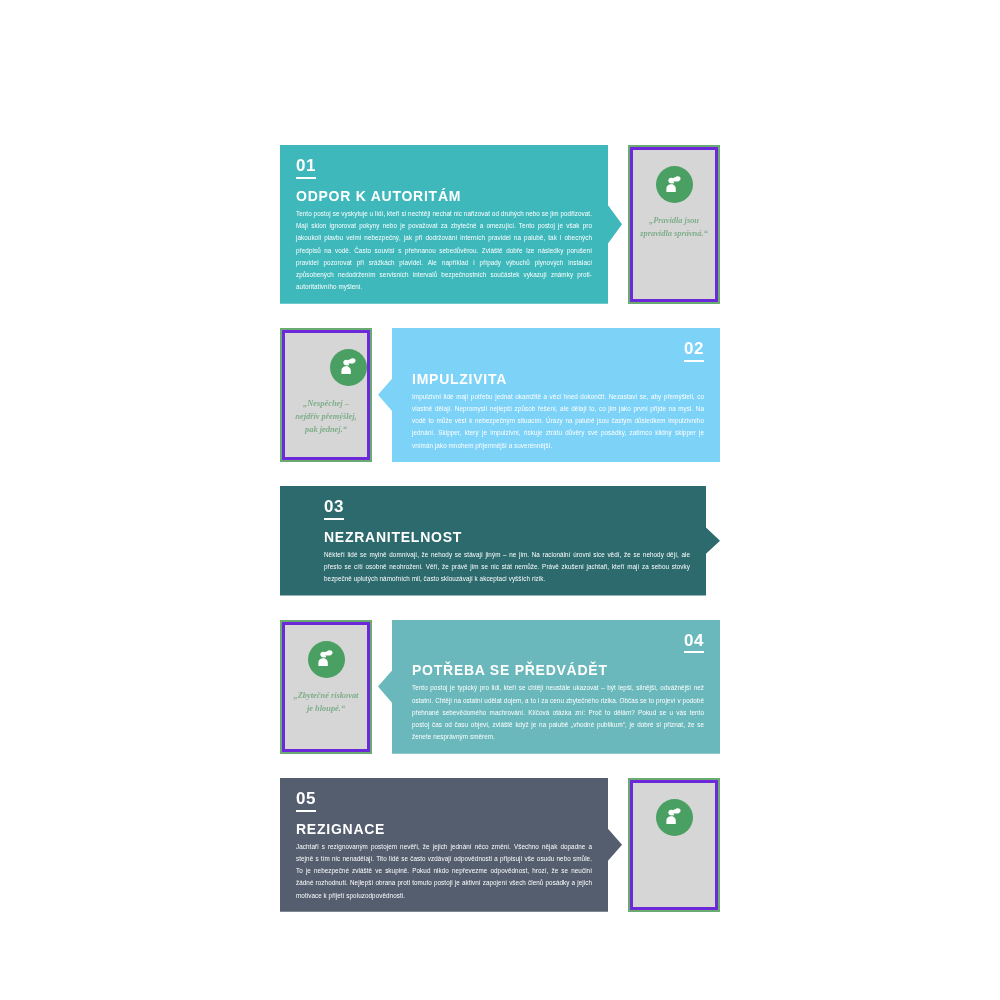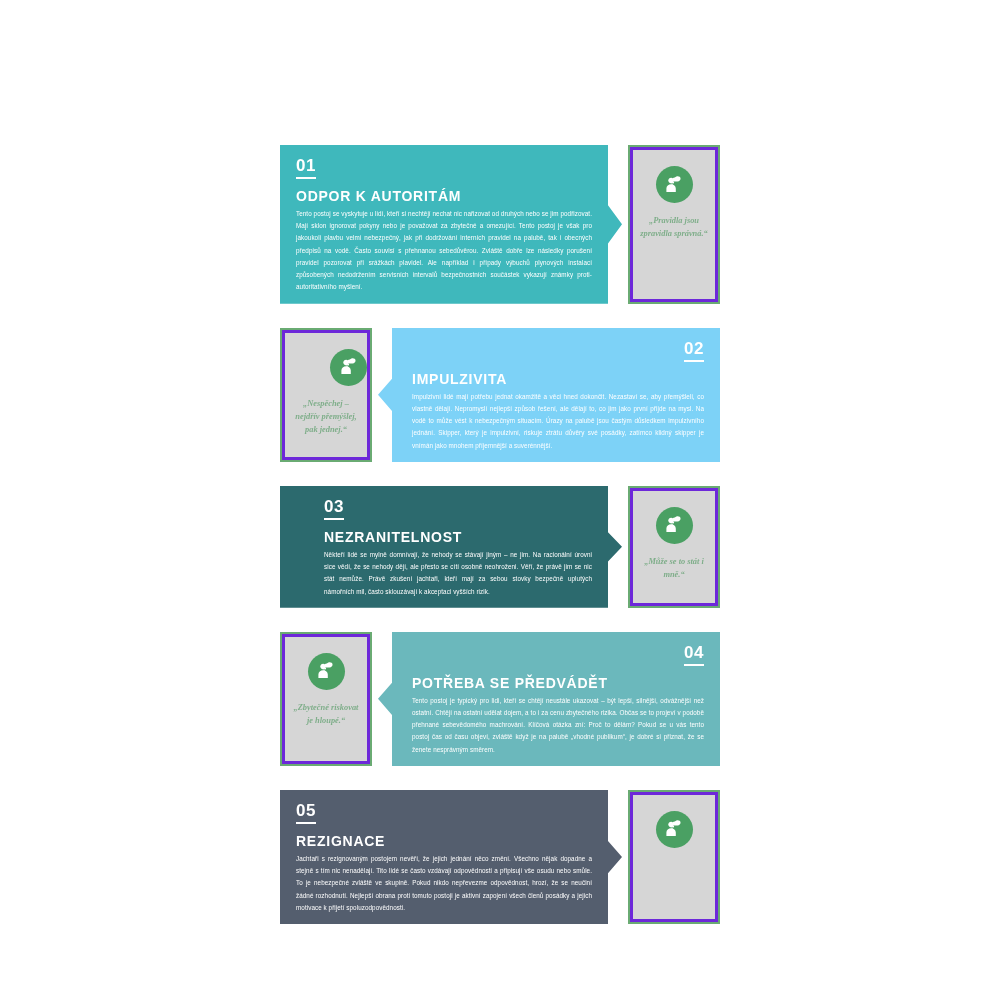--- a/index.html
+++ b/index.html
@@ -184,34 +184,20 @@
             <div class="quote-text" style="color: rgb(127, 174, 138);">„Nespěchej – nejdřív přemýšlej, pak jednej.“</div>
           </div>
         </div>
       </div>
       <div class="row left">
         <div class="band" style="background: rgb(44, 106, 110); padding-left: 44px;">
           <div class="num-wrap"><span class="num">03</span></div>
           <h2 class="band-title">NEZRANITELNOST</h2>
           <p class="band-body">Někteří lidé se mylně domnívají, že nehody se stávají jiným – ne jim. Na racionální úrovni sice vědí, že se nehody dějí, ale přesto se cítí osobně neohroženi. Věří, že právě jim se nic stát nemůže. Právě zkušení jachtaři, kteří mají za sebou stovky bezpečně uplutých námořních mil, často sklouzávají k akceptaci vyšších rizik.</p>
         </div>
-        <div class="quote-card" style="border-color: rgb(106, 171, 115);">
-          <div class="quote-inner" style="background: rgb(214, 214, 214);">
-            <div class="icon-circle" style="background: rgb(74, 160, 99);">
-              <svg width="24" height="24" viewBox="0 0 24 24" aria-hidden="true">
-                <path fill="#ffffff" d="M9.1 10.4c1.55 0 2.8-1.27 2.8-2.83S10.65 4.74 9.1 4.74 6.3 6.01 6.3 7.57s1.25 2.83 2.8 2.83z"></path>
-                <path fill="#ffffff" d="M9.1 11.3c-2.6 0-4.7 1.83-4.7 4.09v3.5h9.4v-3.5c0-2.26-2.1-4.09-4.7-4.09z"></path>
-                <path fill="#ffffff" d="M15.6 3.2c-1.1 0-2.06.55-2.63 1.38a1.9 1.9 0 0 0-.5-.07c-1.1 0-1.98.9-1.98 2s.88 2 1.98 2h3.13c1.62 0 2.94-1.32 2.94-2.95S17.22 3.2 15.6 3.2z"></path>
-                <circle fill="#ffffff" cx="11.15" cy="9.6" r="0.95"></circle>
-                <circle fill="#ffffff" cx="10.1" cy="11.2" r="0.6"></circle>
-              </svg>
-            </div>
-            <div class="quote-text" style="color: rgb(127, 174, 138);">„Může se to stát i mně.“</div>
-          </div>
-        </div>
       </div>
       <div class="row right">
         <div class="band" style="background: rgb(107, 184, 188);">
           <div class="num-wrap"><span class="num">04</span></div>
           <h2 class="band-title">POTŘEBA SE PŘEDVÁDĚT</h2>
           <p class="band-body">Tento postoj je typický pro lidi, kteří se chtějí neustále ukazovat – být lepší, silnější, odvážnější než ostatní. Chtějí na ostatní udělat dojem, a to i za cenu zbytečného rizika. Občas se to projeví v podobě přehnané sebevědomého machrování. Klíčová otázka zní: Proč to dělám? Pokud se u vás tento postoj čas od času objeví, zvláště když je na palubě „vhodné publikum“, je dobré si přiznat, že se ženete nesprávným směrem.</p>
         </div>
         <div class="quote-card" style="border-color: rgb(106, 171, 115);">
           <div class="quote-inner" style="background: rgb(214, 214, 214);">
             <div class="icon-circle" style="background: rgb(74, 160, 99);">

